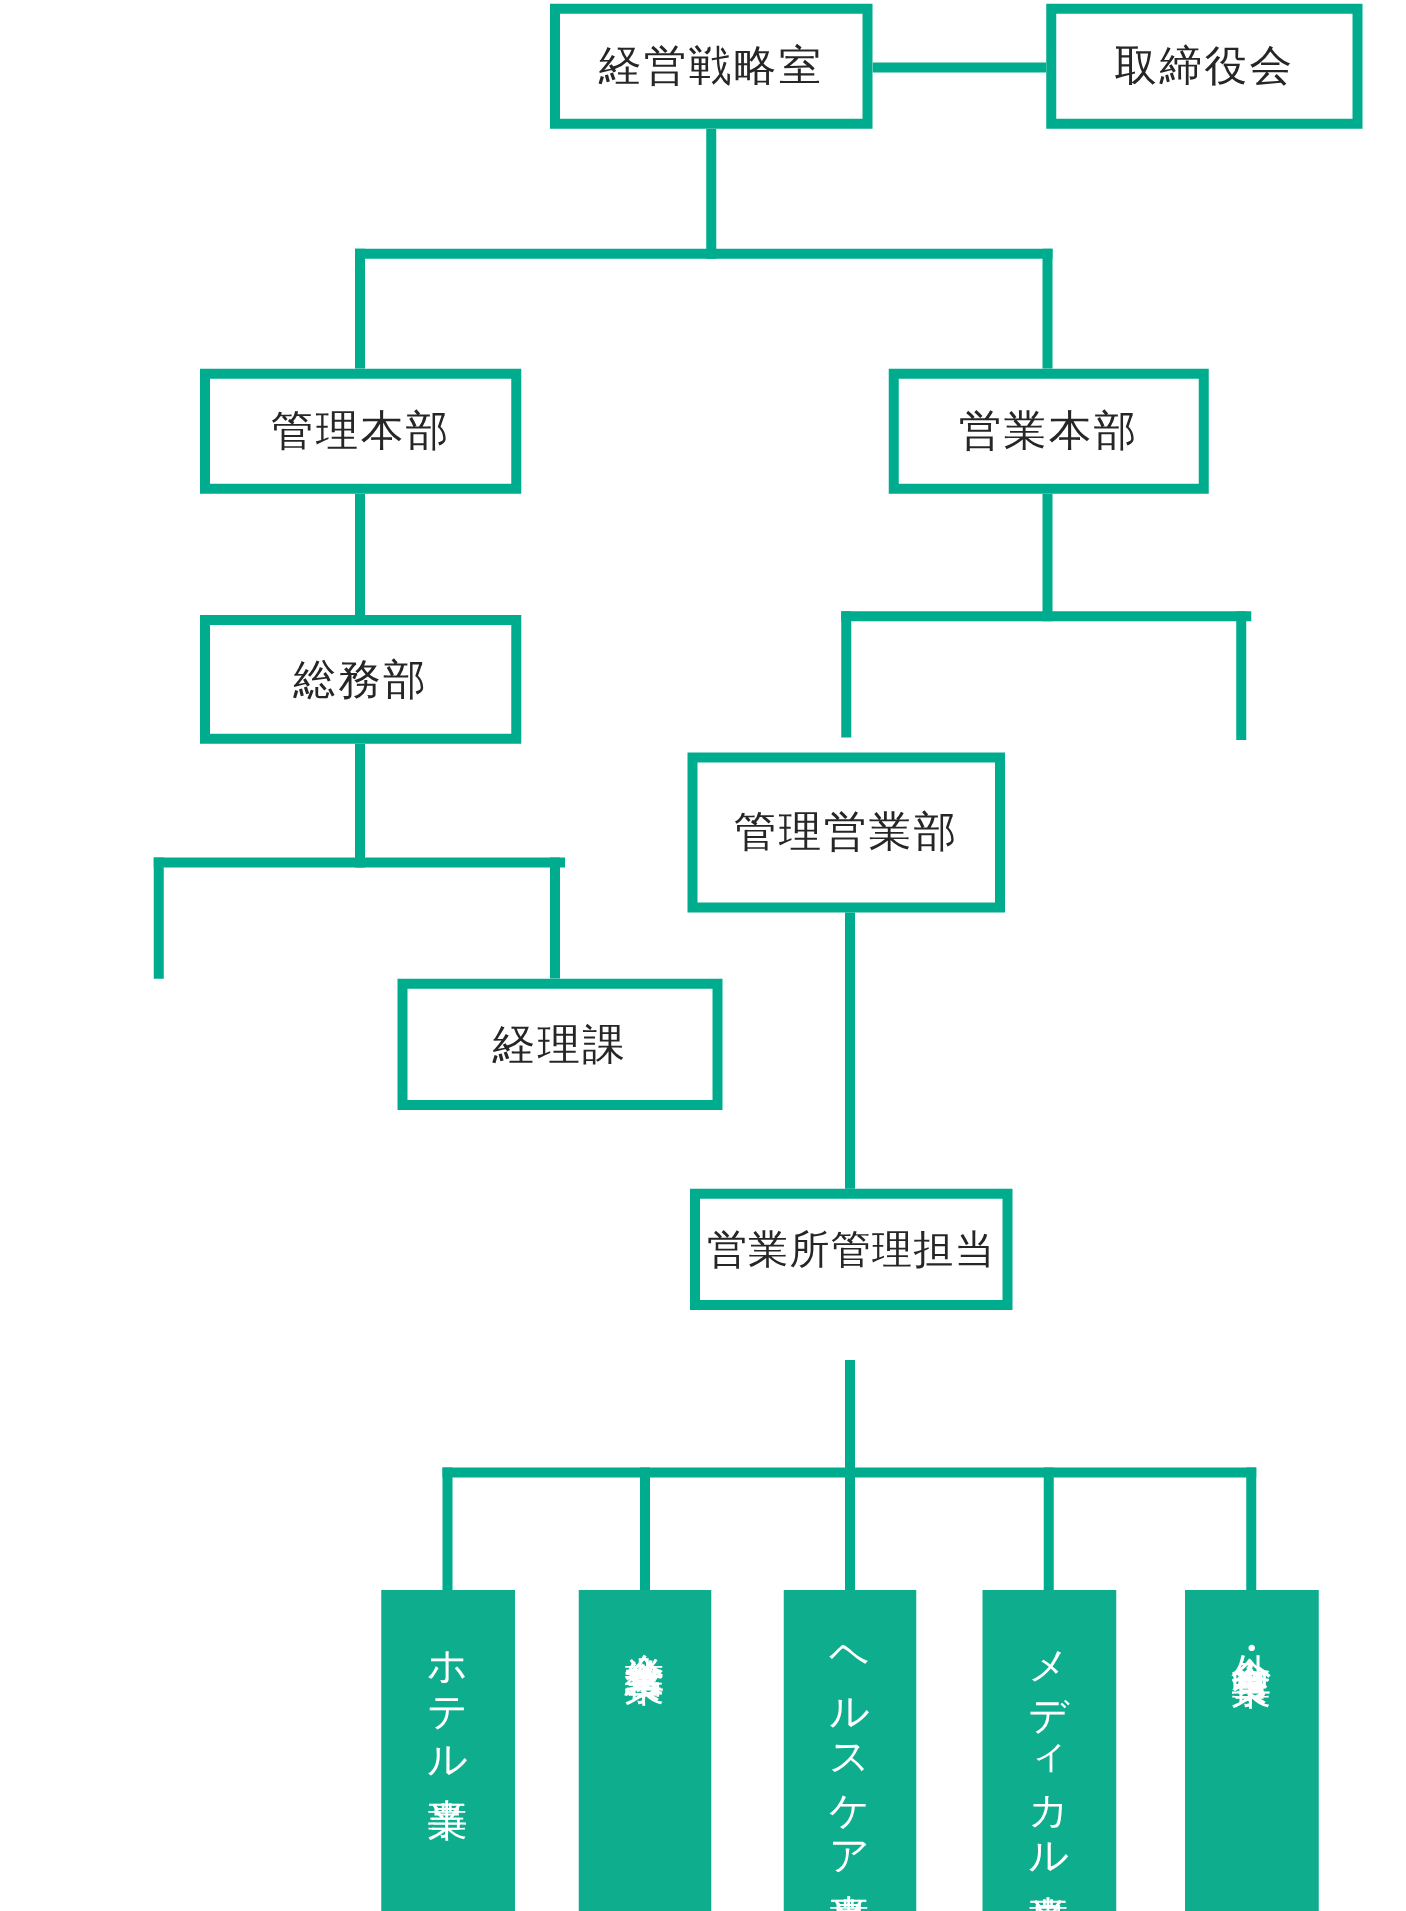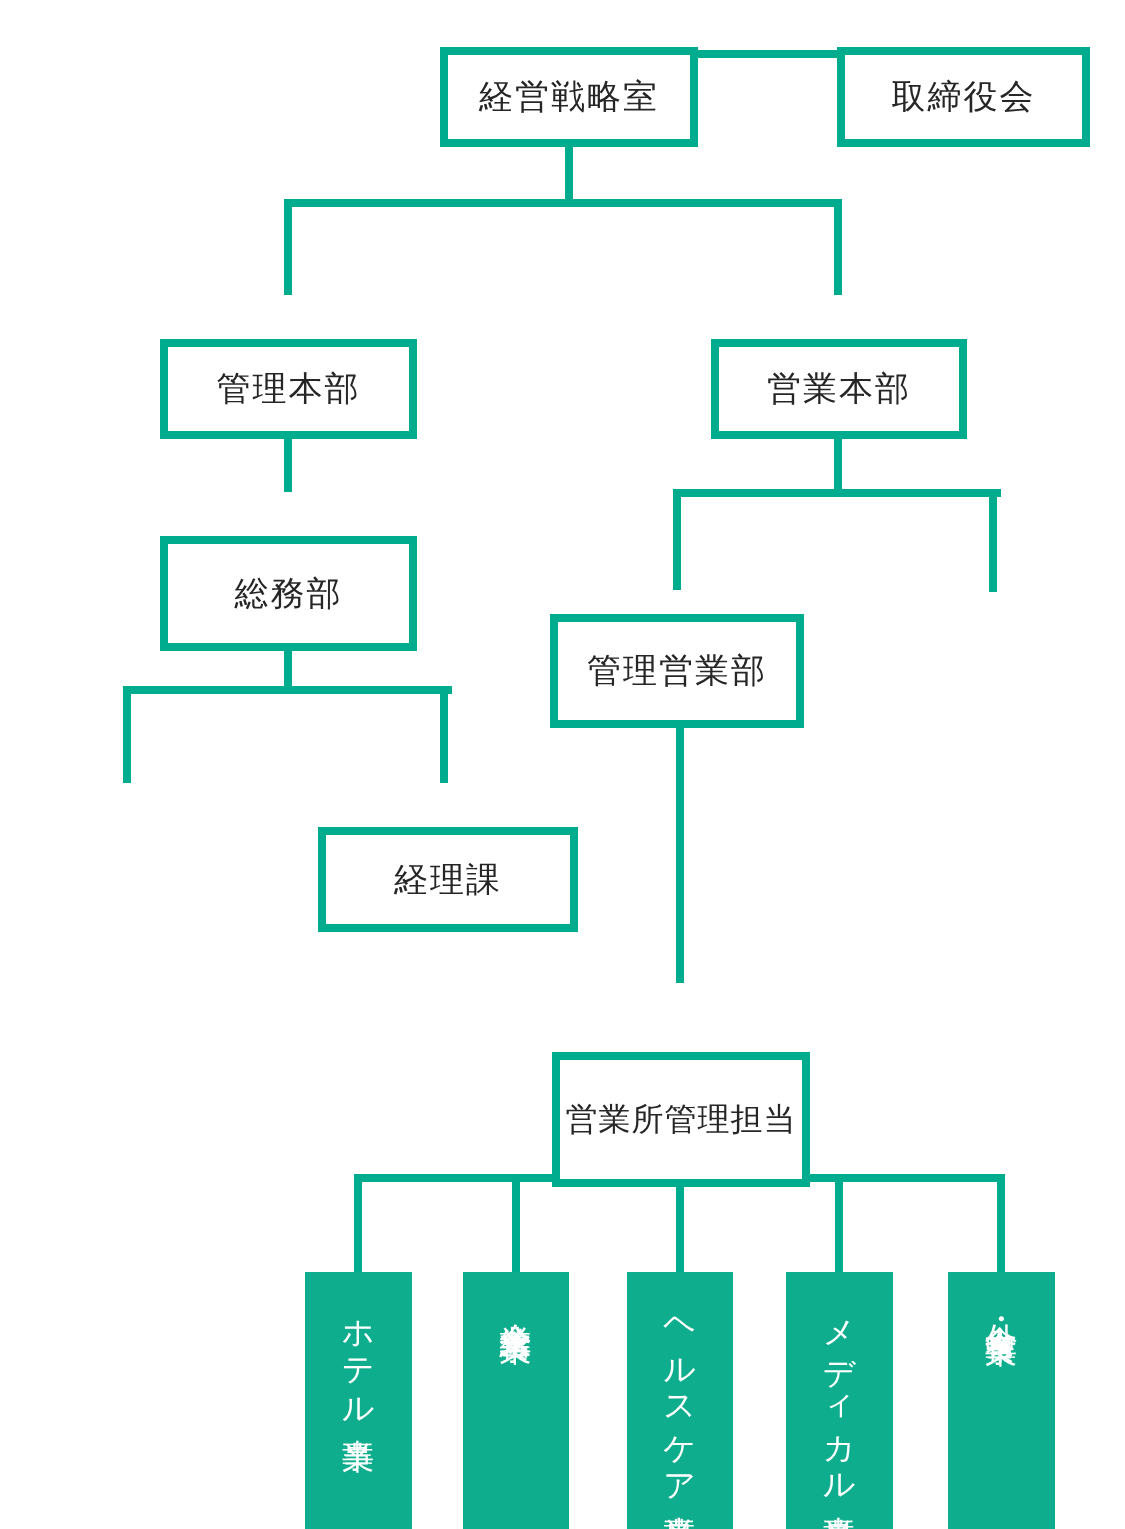--- a/index.html
+++ b/index.html
@@ -25,21 +25,20 @@
     background: #ffffff;
     border: 8px solid #00AC8E;
     display: flex;
     align-items: center;
     justify-content: center;
     color: #262626;
     font-size: 34px;
     letter-spacing: 2px;
     white-space: nowrap;
     z-index: 2;
-    margin-top: 44px;
   }
   .node.small-text { font-size: 32px; letter-spacing: 1px; }
   .biz {
     position: absolute;
     box-sizing: border-box;
     background: #0EAD8D;
     color: #ffffff;
     display: flex;
     justify-content: center;
     align-items: flex-start;
@@ -97,35 +96,35 @@
   </div>
 
   <div class="node" style="left:160px; top:295px; width:257px; height:100px;">
     <span>管理本部</span>
   </div>
 
   <div class="node" style="left:711px; top:295px; width:256px; height:100px;">
     <span>営業本部</span>
   </div>
 
-  <div class="node" style="left:160px; top:492px; width:257px; height:115px;">
+  <div class="node" style="left:160px; top:492px; width:257px; height:103px;">
     <span>総務部</span>
   </div>
 
 
   <div class="node" style="left:318px; top:783px; width:260px; height:105px;align-items:center;">
     <span>経理課</span>
   </div>
 
-  <div class="node" style="left:550px; top:570px; width:254px; height:114px;justify-content:center;">
+  <div class="node" style="left:550px; top:602px; width:254px; height:128px;justify-content:center;">
     <span>管理営業部</span>
   </div>
 
 
-  <div class="node small-text" style="left:552px; top:1008px; width:258px; height:135px;">
+  <div class="node small-text" style="left:552px; top:951px; width:258px; height:97px;">
     <span>営業所管理担当</span>
   </div>
 
   <div class="biz" style="left:305px; top:1272px; width:107px; height:257px;">
     <span>ホテル事業</span>
   </div>
 
   <div class="biz" style="left:463px; top:1272px; width:106px; height:257px;">
     <span>企業給食事業</span>
   </div>

